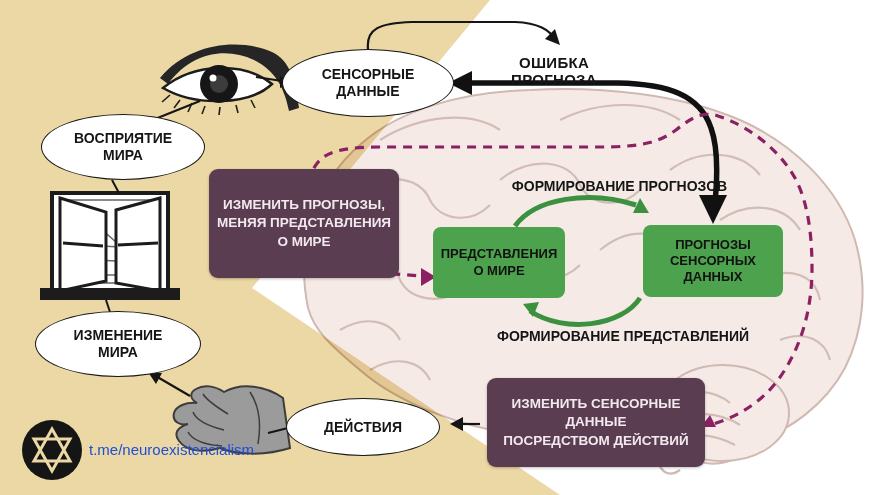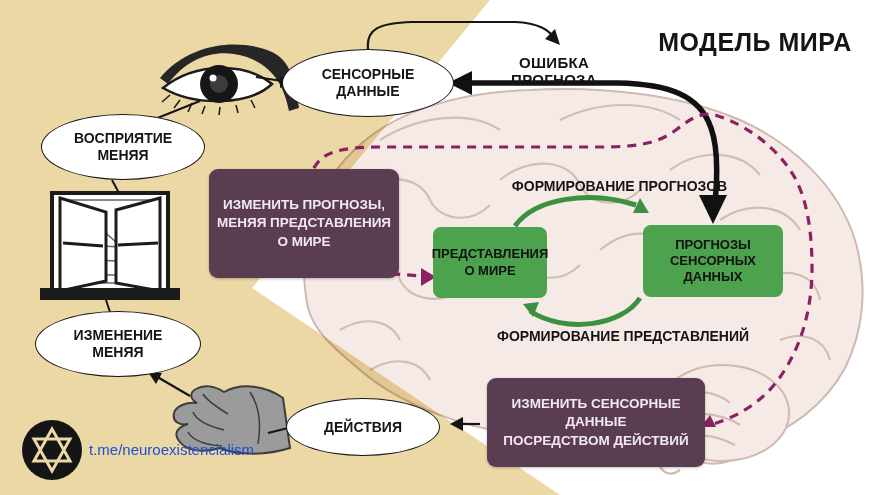--- a/index.html
+++ b/index.html
@@ -169,40 +169,39 @@
       <path d="M480,424 L460,424" stroke="#151515" stroke-width="2.2" fill="none"></path>
       <polygon points="450,424 463,417 463,431" fill="#151515"></polygon>
     </g>
 
     <g>
       <path d="M190,396 L154,375" stroke="#151515" stroke-width="2.2" fill="none"></path>
       <polygon points="148,372 162,373 156,384" fill="#151515"></polygon>
     </g>
   </svg>
 
-  <div id="title" class="abs lbl" style="left:650px;top:28px;width:210px;">МОДЕЛЬ МИРА</div>
 
   <div id="err-label" class="abs lbl" style="left:478px;top:54px;width:152px;">ОШИБКА ПРОГНОЗА</div>
 
   <div class="abs lbl" style="left:468px;top:328px;width:310px;font-size:14px;">ФОРМИРОВАНИЕ ПРЕДСТАВЛЕНИЙ</div>
 
   <div class="abs lbl" style="left:487px;top:178px;width:265px;font-size:14px;">ФОРМИРОВАНИЕ ПРОГНОЗОВ</div>
 
   <div class="abs node" style="left:41px;top:114px;width:164px;height:66px;">ВОСПРИЯТИЕ
-МЕНЯЯ</div>
+МИРА</div>
 
   <div class="abs node" style="left:282px;top:49px;width:172px;height:68px;text-align:center;">СЕНСОРНЫЕ
 ДАННЫЕ</div>
 
   <div class="abs node" style="left:35px;top:311px;width:166px;height:66px;">ИЗМЕНЕНИЕ
-МЕНЯЯ</div>
+МИРА</div>
 
   <div class="abs node" style="left:286px;top:398px;width:154px;height:58px;">ДЕЙСТВИЯ</div>
 
-  <div class="abs gbox" style="left:433px;top:227px;width:114px;height:71px;">ПРЕДСТАВЛЕНИЯ
+  <div class="abs gbox" style="left:433px;top:227px;width:132px;height:71px;">ПРЕДСТАВЛЕНИЯ
 О МИРЕ</div>
 
   <div class="abs gbox" style="left:607px;top:225px;width:140px;height:72px;margin-left:36px;">ПРОГНОЗЫ
 СЕНСОРНЫХ
 ДАННЫХ</div>
 
   <div class="abs pbox" style="left:209px;top:169px;width:190px;height:109px;">ИЗМЕНИТЬ ПРОГНОЗЫ,
 МЕНЯЯ ПРЕДСТАВЛЕНИЯ
 О МИРЕ</div>
 

